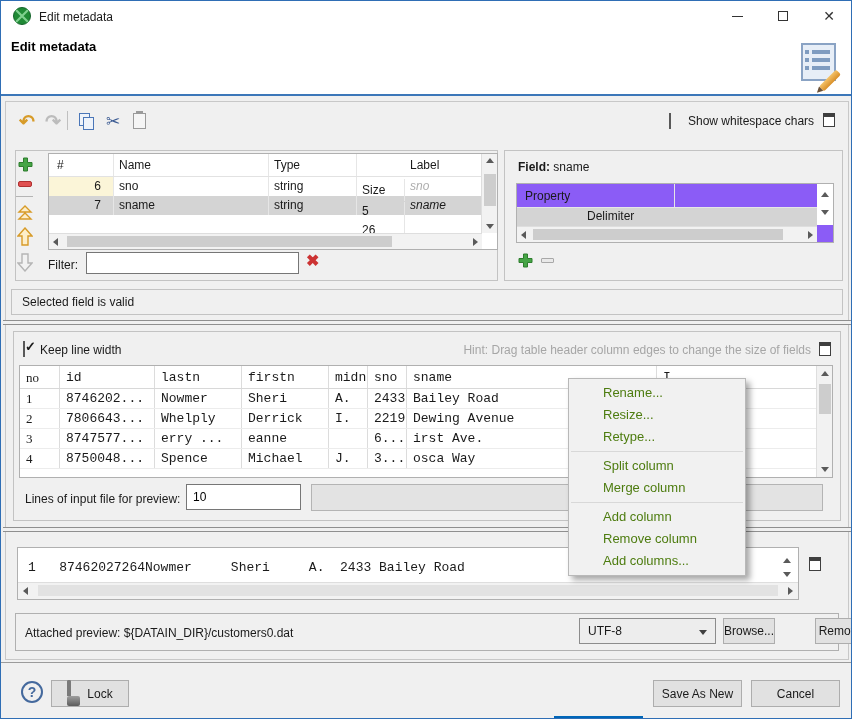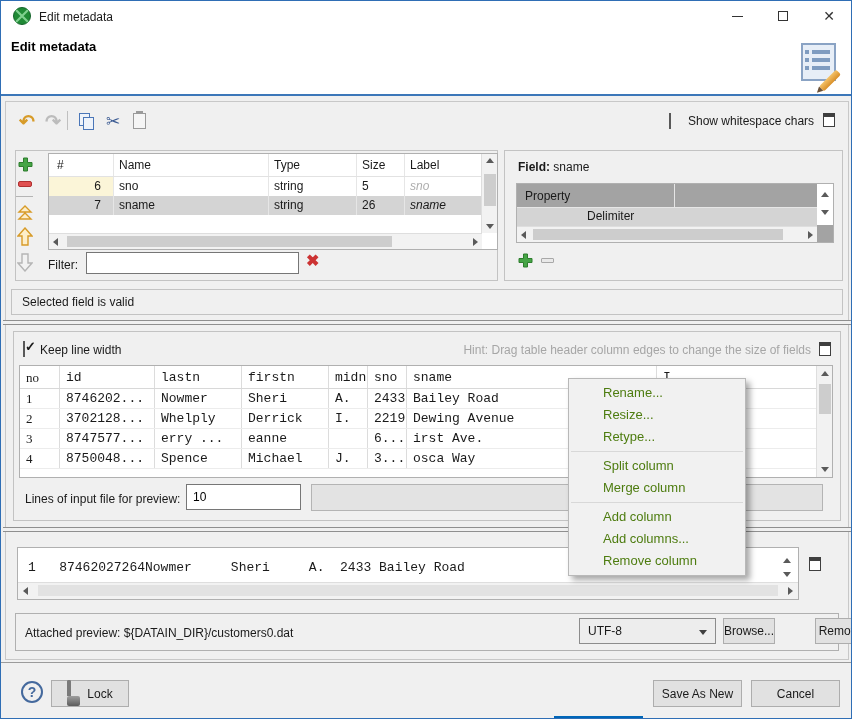--- a/index.html
+++ b/index.html
@@ -60,21 +60,21 @@
   .g-right { left:503px; top:149px; width:339px; height:131px; }
 
   
   .side-sep { left:15px; top:195px; width:17px; height:1px; background:#b5b5b5; }
 
   
   .ftable { left:47px; top:152px; width:450px; height:97px; background:#fff; border:1px solid #b0b0b0; }
   .frow { display:flex; height:19px; line-height:19px; }
   .fhead { height:23px; line-height:23px; border-bottom:1px solid #e2e2e2; color:#1a1a1a; }
   .fc { padding-left:5px; border-right:1px solid #e6e6e6; overflow:hidden; white-space:nowrap; height:100%; }
-  .fc0{width:65px;} .fc1{width:155px;} .fc2{width:88px;} .fc3{width:48px;} .fc4{width:76px; border-right:none;}
+  .fc0{width:65px;} .fc1{width:155px;} .fc2{width:88px;} .fc3{width:48px;margin-top:25px;} .fc4{width:76px; border-right:none;}
   .fc0.num { text-align:right; padding-right:12px; }
   .sel { background:#d4d4d4; }
   .ylw { background:#fbf5d8; }
   .lbl-ghost { color:#aeaeae; font-style:italic; }
   .lbl-ital  { font-style:italic; }
   .vsb { position:absolute; right:0; top:0; width:16px; height:79px; background:#f2f2f2; border-left:1px solid #dedede; }
   .hsb { position:absolute; left:0; bottom:0; height:16px; background:#f2f2f2; border-top:1px solid #dedede; }
   .thumb { background:#cdcdcd; position:absolute; }
   .tri { width:0; height:0; position:absolute; }
   .tri-up    { border-left:4px solid transparent; border-right:4px solid transparent; border-bottom:5px solid #5a5a5a; }
@@ -82,21 +82,21 @@
   .tri-left  { border-top:4px solid transparent; border-bottom:4px solid transparent; border-right:5px solid #5a5a5a; }
   .tri-right { border-top:4px solid transparent; border-bottom:4px solid transparent; border-left:5px solid #5a5a5a; }
 
   .filter-label { left:47px; top:257px; }
   .filter-input { left:85px; top:251px; width:213px; height:22px; border:1px solid #767676; background:#fff;
                   font-family:"Liberation Sans",sans-serif; font-size:12px; padding:0 5px; }
   .i-clear { left:305px; top:252px; font-size:16px; font-weight:bold; color:#cc3333; line-height:1; }
 
   
   .fd-label { left:517px; top:159px; }
-  .ptable { left:515px; top:182px; width:318px; height:60px; background:#a3a3a3; border:1px solid #b0b0b0; overflow:hidden; }
+  .ptable { left:515px; top:182px; width:318px; height:60px; background:#8b5cf6; border:1px solid #b0b0b0; overflow:hidden; }
   .prow-h { display:flex; height:24px; line-height:24px; border-bottom:1px solid #e6e6e6; }
   .pc0 { width:158px; padding-left:8px; border-right:1px solid #e6e6e6; }
   .pc1 { width:142px; padding-left:8px; }
   .prow-part { position:absolute; left:0; top:24px; width:300px; height:18px; background:#d4d4d4; overflow:hidden; }
   .prow-part span { position:absolute; left:70px; top:1px; }
 
   
   .statusbar { left:10px; top:288px; width:832px; height:26px; border:1px solid #c3c3c3; line-height:24px; padding-left:10px; background:#f0f0f0; }
 
   .sash { left:2px; width:848px; height:5px; border-top:1px solid #8f8f8f; border-bottom:1px solid #8f8f8f; background:#f0f0f0; }
@@ -330,21 +330,21 @@
       <span class="dc dc1">8746202...</span>
       <span class="dc dc2">Nowmer</span>
       <span class="dc dc3">Sheri</span>
       <span class="dc dc4">A.</span>
       <span class="dc dc5">2433</span>
       <span class="dc dc6">Bailey Road</span>
       <span class="dc dc7"></span>
     </div>
     <div class="drow">
       <span class="dc dc0">2</span>
-      <span class="dc dc1">3702128...</span>
+      <span class="dc dc1">7806643...</span>
       <span class="dc dc2">Whelply</span>
       <span class="dc dc3">Derrick</span>
       <span class="dc dc4">I.</span>
       <span class="dc dc5">2219</span>
       <span class="dc dc6">Dewing Avenue</span>
       <span class="dc dc7"></span>
     </div>
     <div class="drow">
       <span class="dc dc0">3</span>
       <span class="dc dc1">8747577...</span>
@@ -419,17 +419,17 @@
   
   <div class="abs cmenu">
     <div class="mi">Rename...</div>
     <div class="mi">Resize...</div>
     <div class="mi">Retype...</div>
     <div class="msep"></div>
     <div class="mi">Split column</div>
     <div class="mi">Merge column</div>
     <div class="msep"></div>
     <div class="mi">Add column</div>
+    <div class="mi">Remove column</div>
     <div class="mi">Add columns...</div>
-    <div class="mi">Remove column</div>
   </div>
 
 </div>
 
 </body></html>

